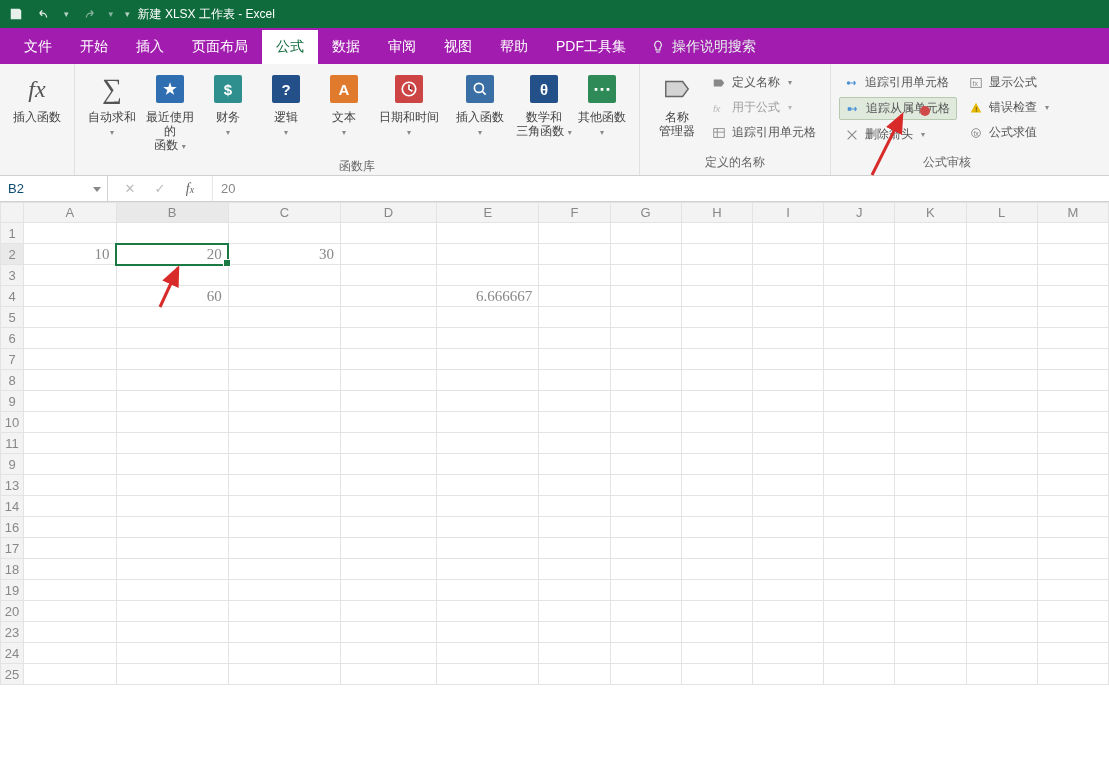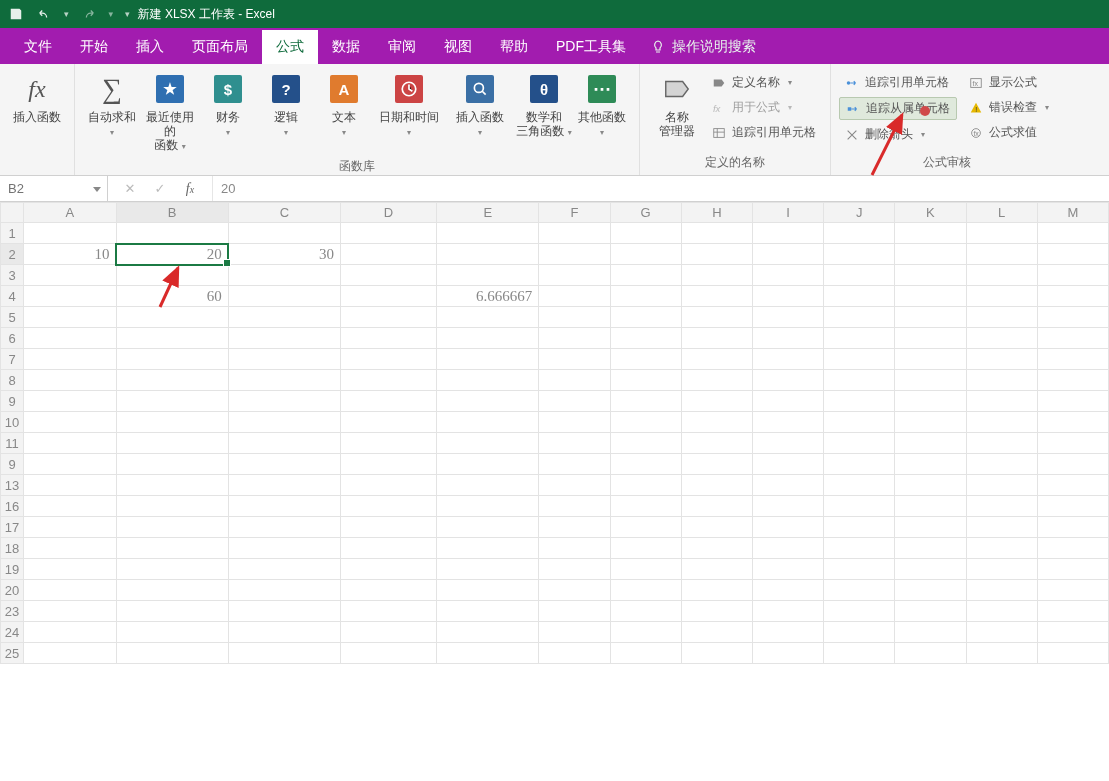--- a/index.html
+++ b/index.html
@@ -39,21 +39,21 @@
   .sq-blue2 { background:#3a6fa5; }
   .square span { color:#fff; font-weight:bold; font-size:15px; }
   .rowbtns { display:flex; flex-direction:column; gap:4px; padding-top:4px; }
   .rowbtn { display:flex; align-items:center; gap:6px; padding:2px 6px; font-size:12px; color:#555; cursor:pointer; }
   .rowbtn svg { width:14px; height:14px; }
   .rowbtn.hl { background:#dfe9dc; border:1px solid #b8c9b0; border-radius:2px; }
   .mini-caret { font-size:8px; color:#888; margin-left:2px; }
 
   
   .formula-bar { height:26px; display:flex; align-items:center; border-bottom:1px solid #d0d0d0; font-size:13px; background:#fff; }
-  .namebox { width:108px; height:100%; display:flex; align-items:center; padding:0 8px; border-right:1px solid #d0d0d0; color:#737373; position:relative; }
+  .namebox { width:108px; height:100%; display:flex; align-items:center; padding:0 8px; border-right:1px solid #d0d0d0; color:#0c4a6e; position:relative; }
   .namebox::after { content:""; position:absolute; right:6px; top:50%; margin-top:-2px; border-left:4px solid transparent; border-right:4px solid transparent; border-top:5px solid #888; }
   .fb-btns { display:flex; align-items:center; gap:14px; padding:0 14px; color:#aaa; }
   .fb-btn { width:16px; text-align:center; }
   .fx { font-style:italic; font-family:"Times New Roman",serif; font-size:14px; color:#666; }
   .formula-input { flex:1; padding:0 8px; color:#888; border-left:1px solid #e6e6e6; height:100%; display:flex; align-items:center; }
 
   
   .grid { position:relative; }
   table.sheet { border-collapse:collapse; table-layout:fixed; }
   table.sheet th, table.sheet td { border:1px solid #e3e3e3; font-size:13px; color:#888; }
@@ -542,20 +542,36 @@
           <td class=""></td>
           <td class=""></td>
           <td class=""></td>
           <td class=""></td>
           <td class=""></td>
           <td class=""></td>
           <td class=""></td>
           <td class=""></td>
         </tr>
         <tr>
+          <th class="">14</th>
+          <td class=""></td>
+          <td class=""></td>
+          <td class=""></td>
+          <td class=""></td>
+          <td class=""></td>
+          <td class=""></td>
+          <td class=""></td>
+          <td class=""></td>
+          <td class=""></td>
+          <td class=""></td>
+          <td class=""></td>
+          <td class=""></td>
+          <td class=""></td>
+        </tr>
+        <tr>
           <th class="">16</th>
           <td class=""></td>
           <td class=""></td>
           <td class=""></td>
           <td class=""></td>
           <td class=""></td>
           <td class=""></td>
           <td class=""></td>
           <td class=""></td>
           <td class=""></td>

